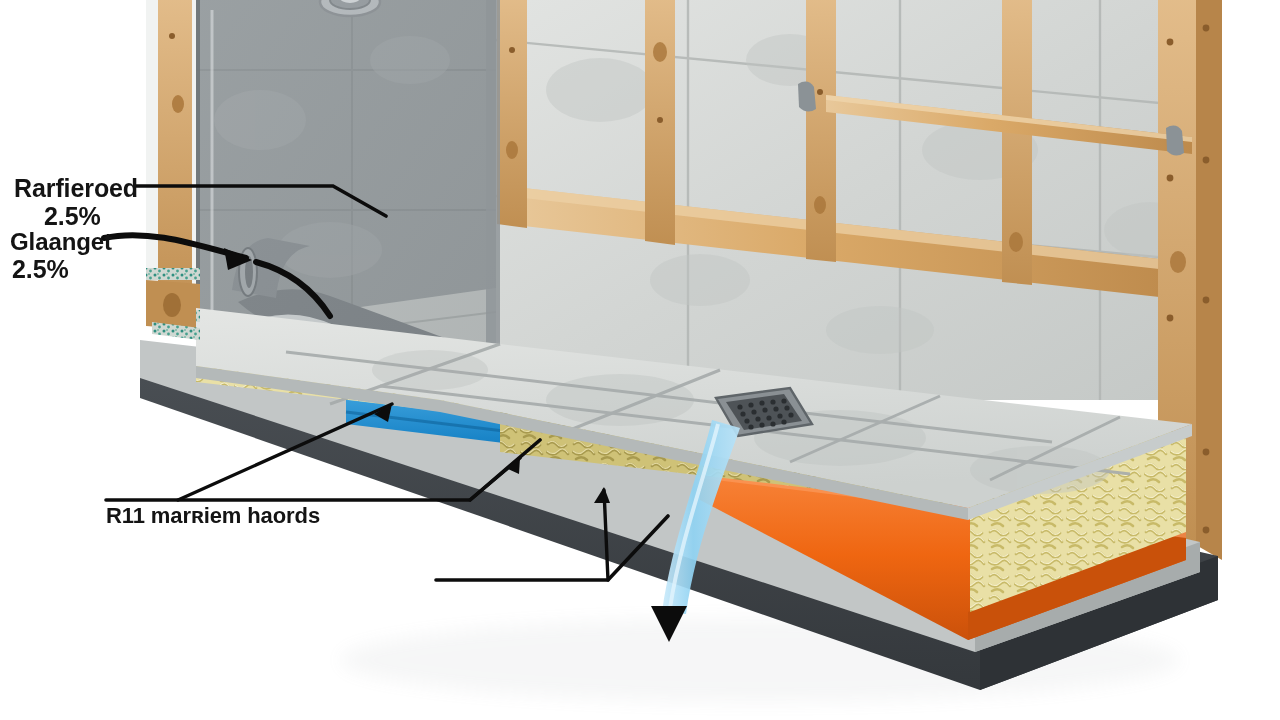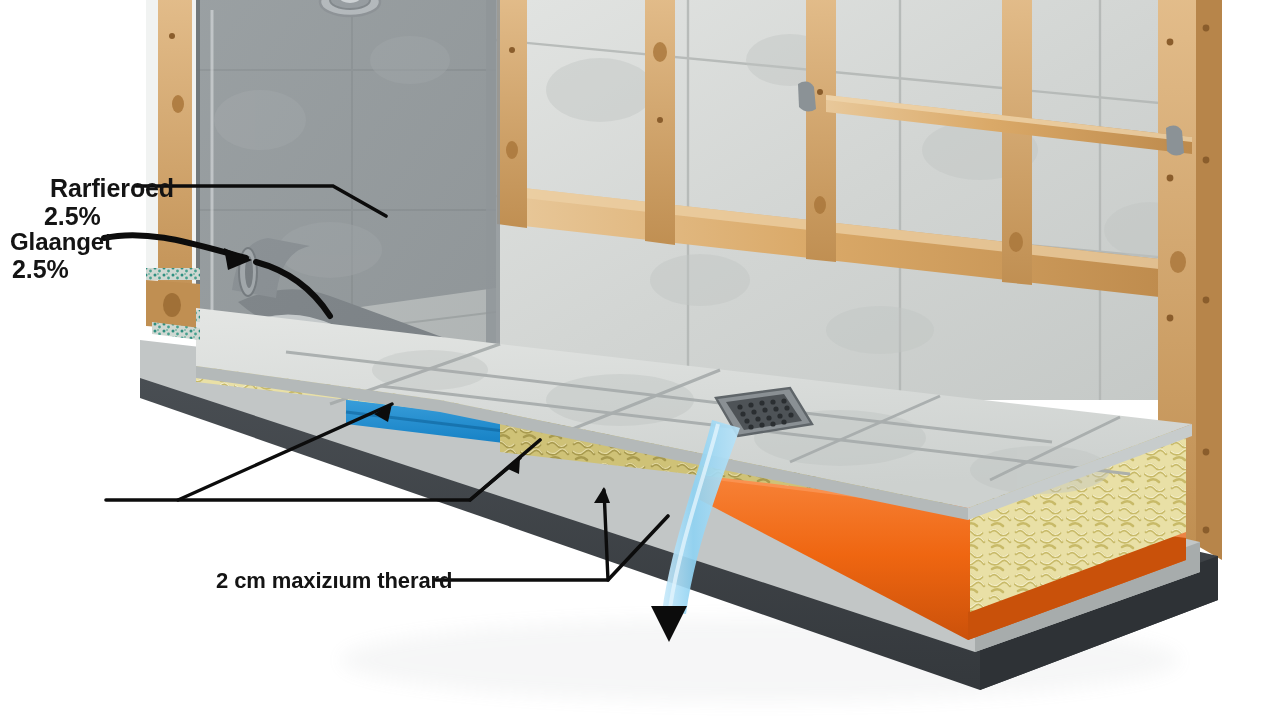--- a/index.html
+++ b/index.html
@@ -2,21 +2,21 @@
 <html><head>
 <meta charset="utf-8">
 <style>
   * { margin:0; padding:0; box-sizing:border-box; }
   html,body{ width:1280px; height:720px; overflow:hidden; background:#ffffff;
     font-family:"Liberation Sans", sans-serif; }
   #stage{ position:relative; width:1280px; height:720px; background:#ffffff; }
   #stage svg{ position:absolute; left:0; top:0; }
   .lbl{ position:absolute; font-family:"Liberation Sans", sans-serif;
         font-weight:bold; color:#141414; white-space:nowrap; letter-spacing:-0.1px; }
-  #lbl-reinforced{ left:14px; top:174px; font-size:25px;margin-left:36px; }
+  #lbl-reinforced{ left:14px; top:174px; font-size:25px; }
   #lbl-reinforced-pct{ left:44px; top:202px; font-size:25px; }
   #lbl-glanget{ left:10px; top:228px; font-size:24px; }
   #lbl-glanget-pct{ left:12px; top:255px; font-size:25px; }
   #lbl-r11{ left:106px; top:503px; font-size:22px; }
   #lbl-screed{ left:216px; top:568px; font-size:22px; }
   #lbl-bottom{ left:506px; top:641px; font-size:22px; }
 </style>
 </head>
 <body>
 
@@ -328,15 +328,15 @@
     <path d="M104 238 C 150 228, 200 246, 246 258" stroke="#0c0c0c" stroke-width="6" fill="none" stroke-linecap="round"></path>
     <path d="M252 260 L224 248 L228 270 Z" fill="#0c0c0c"></path>
     <path d="M256 262 C 286 270, 312 288, 330 316" stroke="#0c0c0c" stroke-width="6" fill="none" stroke-linecap="round"></path>
   </g>
 </svg>
 
 <div class="lbl" id="lbl-reinforced">Rarfieroed</div>
 <div class="lbl" id="lbl-reinforced-pct">2.5%</div>
 <div class="lbl" id="lbl-glanget">Glaanget</div>
 <div class="lbl" id="lbl-glanget-pct">2.5%</div>
-<div class="lbl" id="lbl-screed">2 cm maxizıum therard</div>
+<div class="lbl" id="lbl-r11">R11 marʀiem haords</div>
 
 </div>
 
 </body></html>

